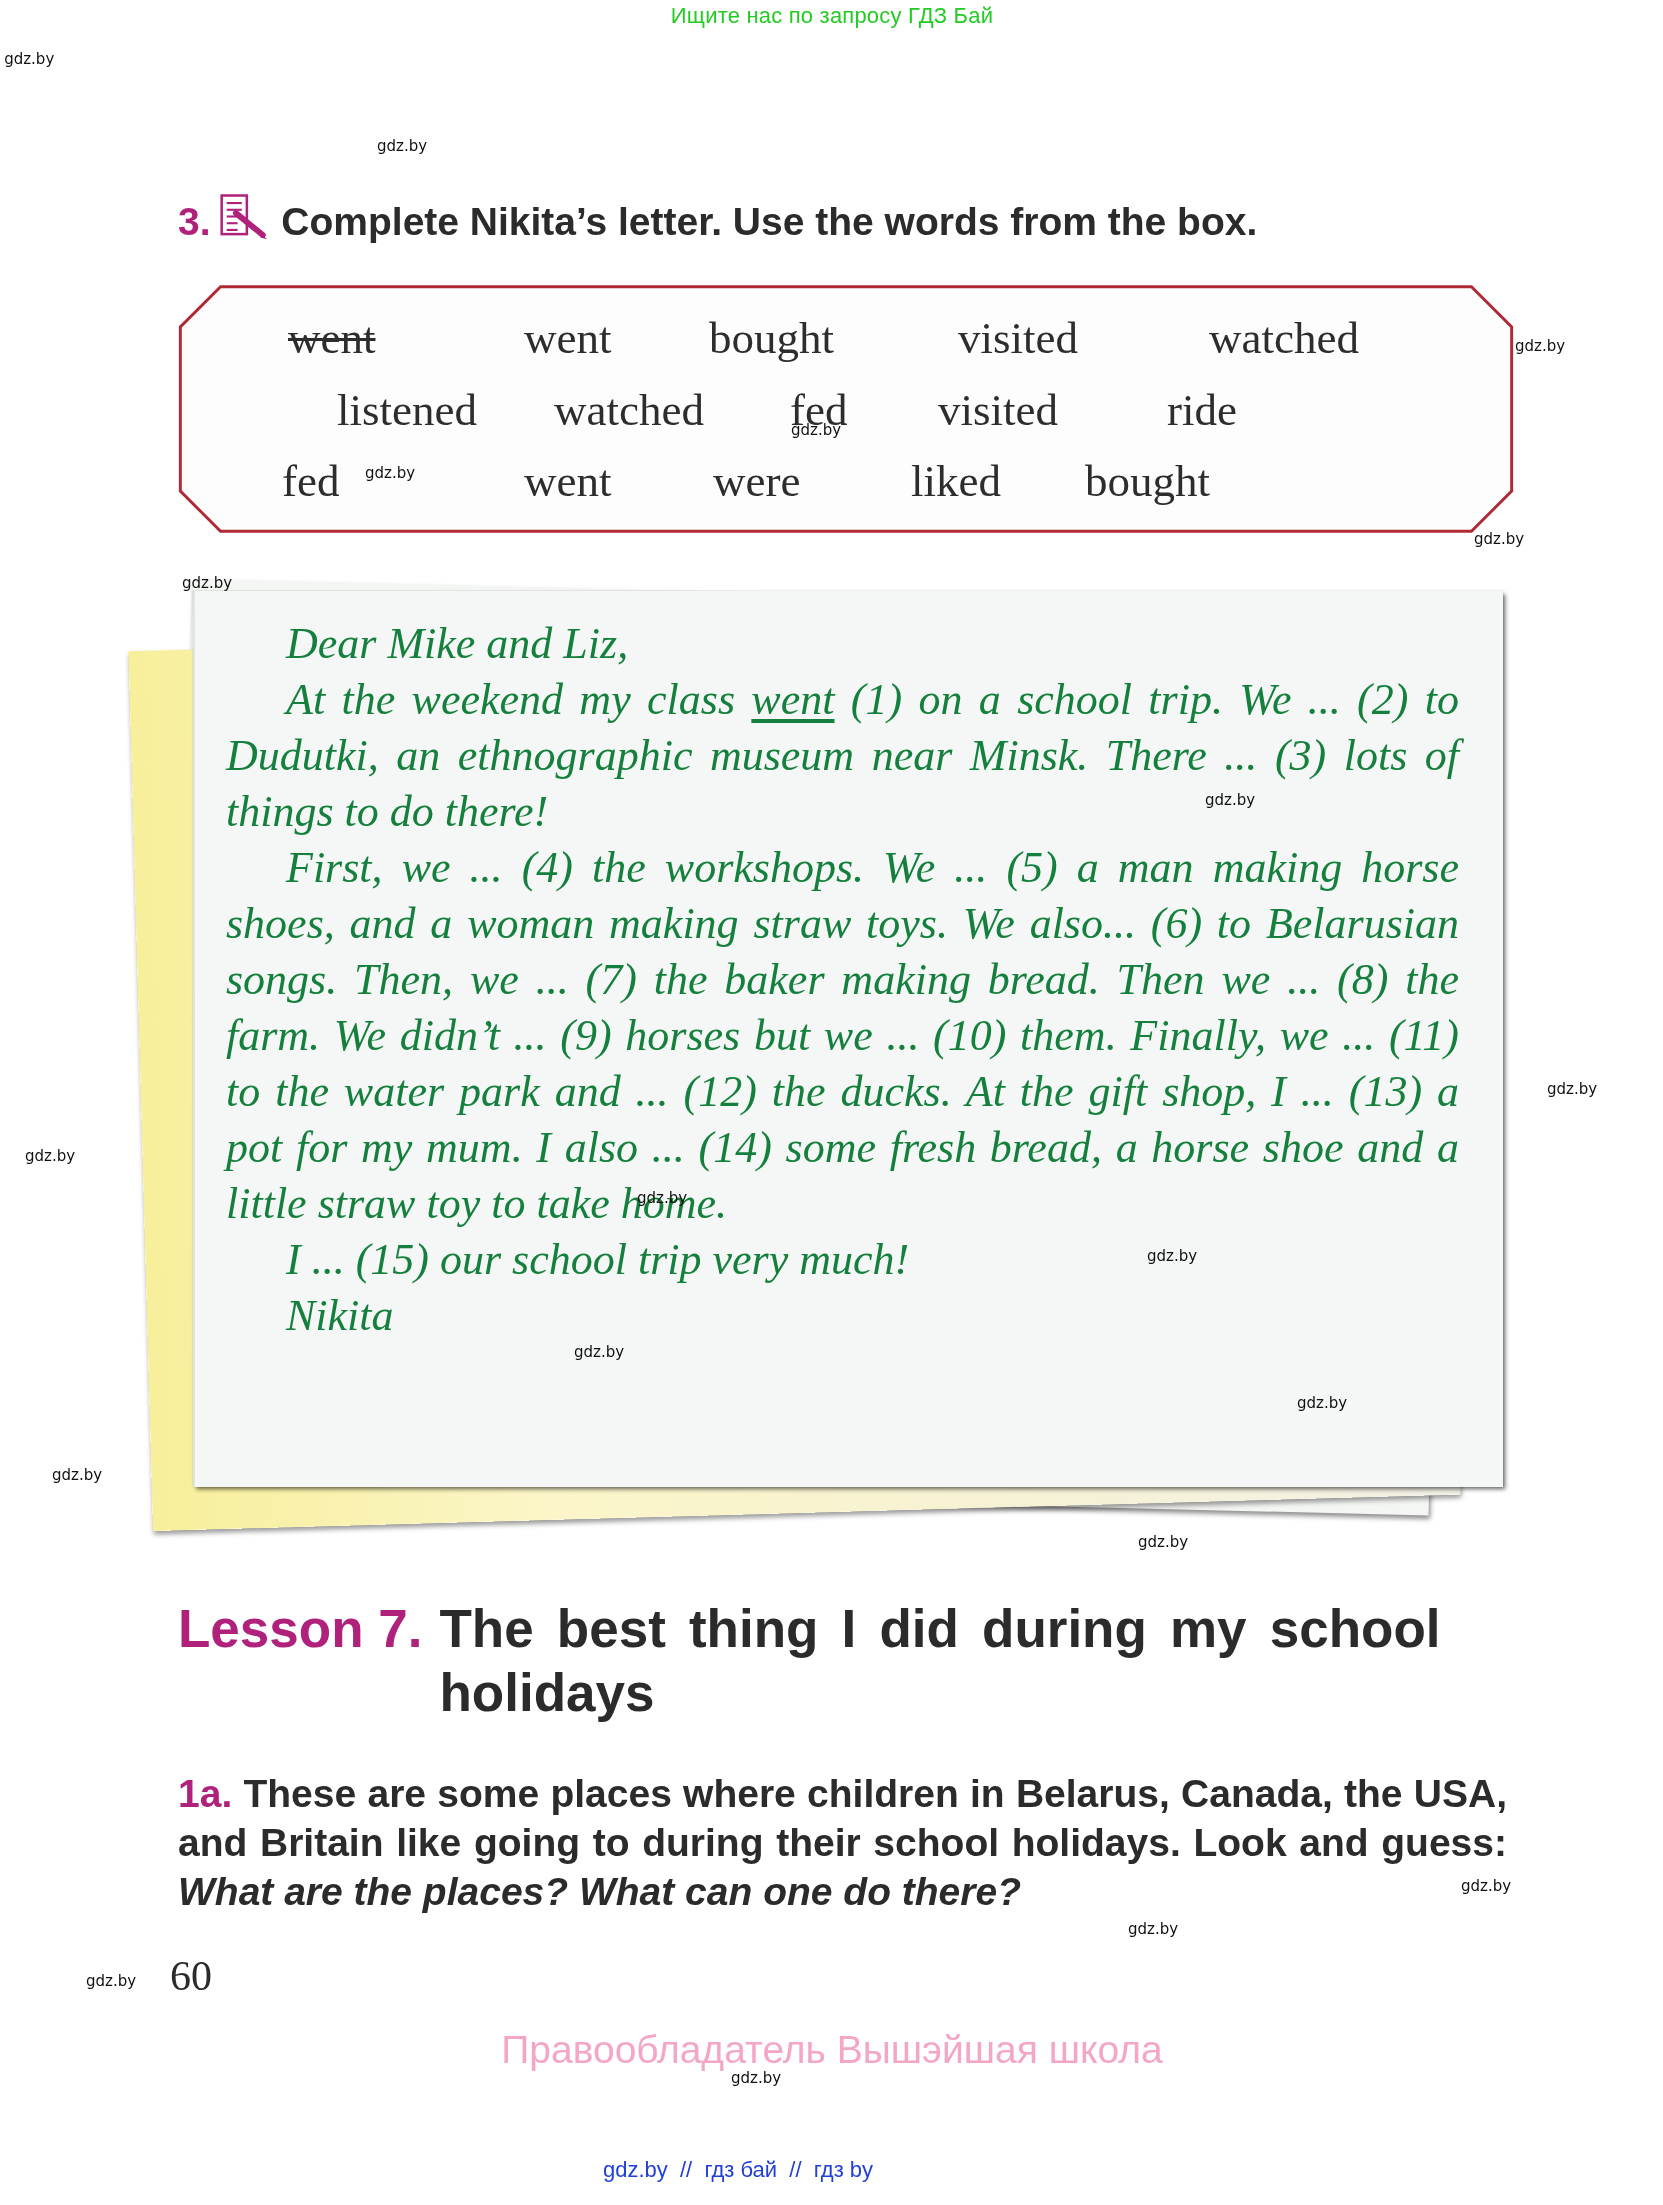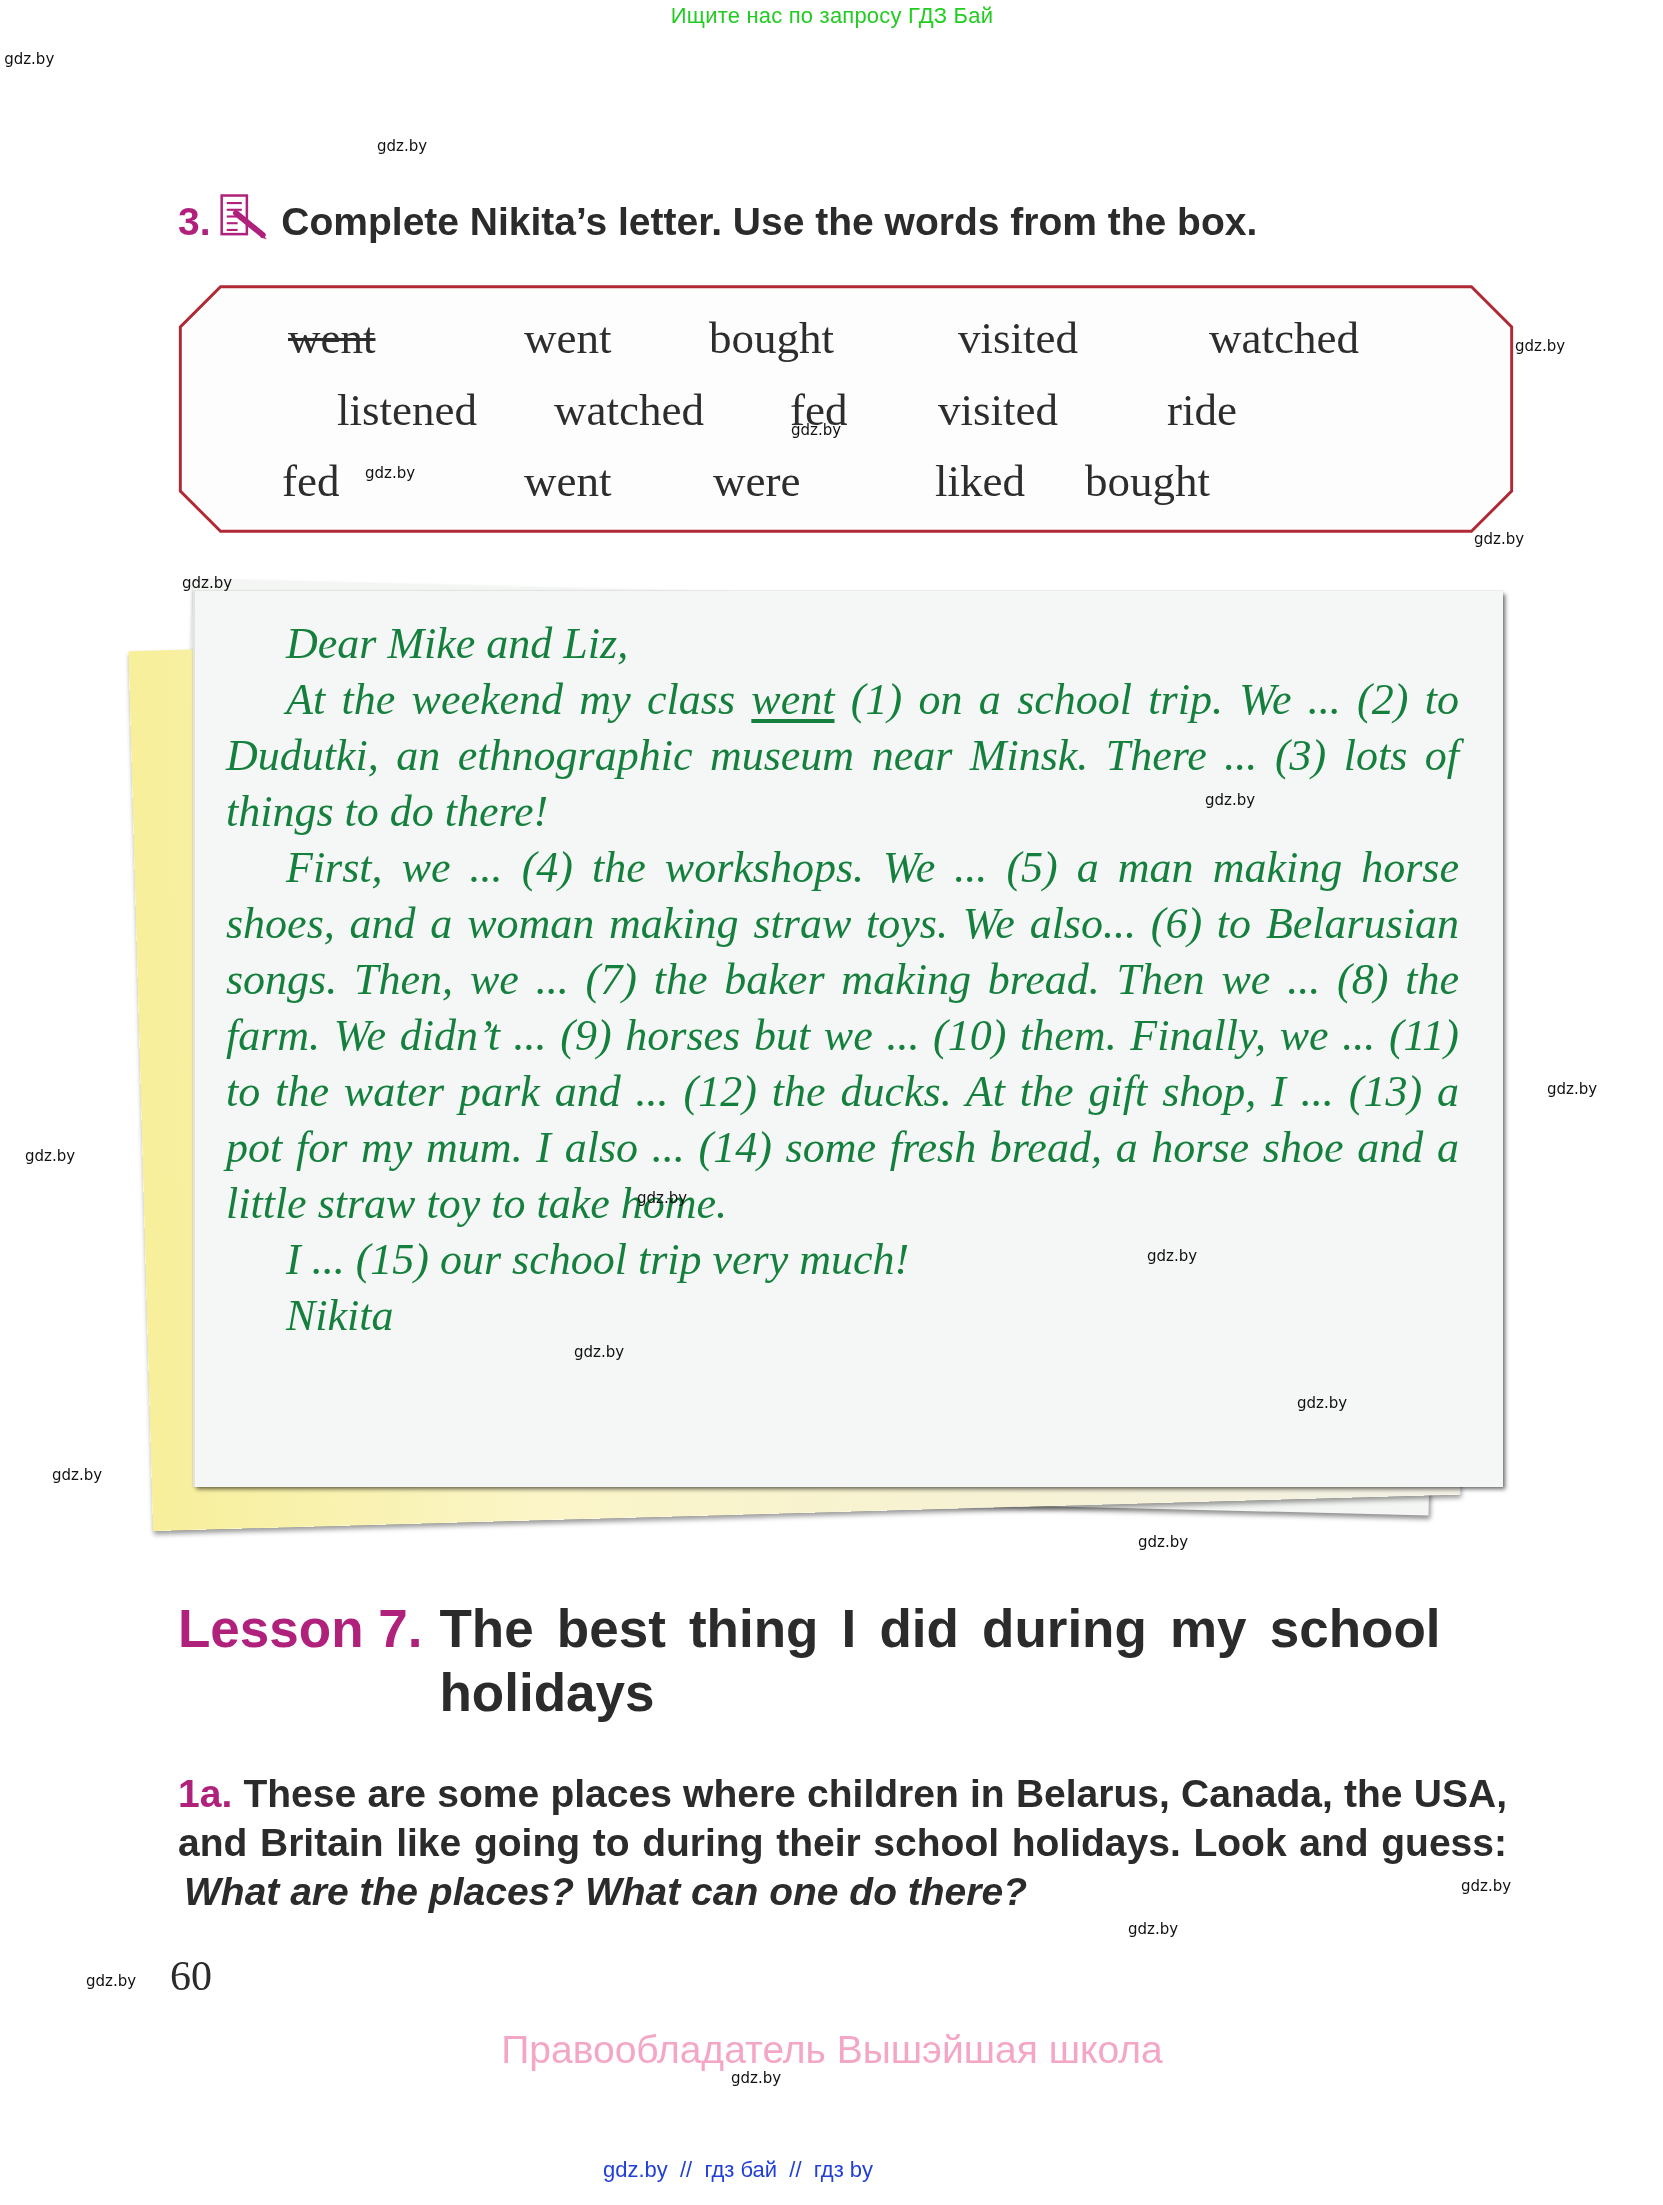--- a/index.html
+++ b/index.html
@@ -67,21 +67,21 @@
     position:absolute; left:178px; top:1597px; width:1333px; font-weight:bold;
     font-size:53px; line-height:64px; color:#2b2b2b; display:flex;
   }
   .lesson .label { color:#b0217c; white-space:nowrap; margin-right:17px; }
   .lesson .title { word-spacing:8.4px; }
   .task {
     position:absolute; left:178px; top:1769px; width:1329px; font-weight:bold;
     font-size:39px; line-height:49px; color:#2b2b2b; text-align:justify;
   }
   .task .num { color:#b0217c; }
-  .task em { font-style:italic;margin-left:6px; }
+  .task em { font-style:italic; }
   .page-num {
     position:absolute; left:170px; top:1952px; font-family:"Liberation Serif", serif;
     font-size:42px; color:#2b2b2b;
   }
   .copyright {
     position:absolute; left:0; width:1664px; top:2028px; text-align:center;
     font-size:39px; color:#f4a6c6;
   }
   .footer-links {
     position:absolute; left:0; width:1476px; top:2157px; text-align:center;
@@ -123,21 +123,21 @@
 
   <span class="word" style="left:159px;top:103px">listened</span>
   <span class="word" style="left:376px;top:103px">watched</span>
   <span class="word" style="left:612px;top:103px">fed</span>
   <span class="word" style="left:760px;top:103px">visited</span>
   <span class="word" style="left:989px;top:103px">ride</span>
 
   <span class="word" style="left:104px;top:174px">fed</span>
   <span class="word" style="left:346px;top:174px">went</span>
   <span class="word" style="left:535px;top:174px">were</span>
-  <span class="word" style="left:757px;top:174px">liked</span>
+  <span class="word" style="left:733px;top:174px">liked</span>
   <span class="word" style="left:907px;top:174px">bought</span>
 </div>
 
 <div class="paper-back-white"></div>
 <div class="paper-back-yellow"></div>
 <div class="paper-front"></div>
 
 <div class="letter">
   <p class="salutation">Dear Mike and Liz,</p>
   <p class="indent"><span>At the weekend my class </span><span class="ul">went</span><span> (1) on a school trip. We ... (2) to Dudutki, an ethnographic museum near Minsk. There ... (3) lots of things to do there!</span></p>

